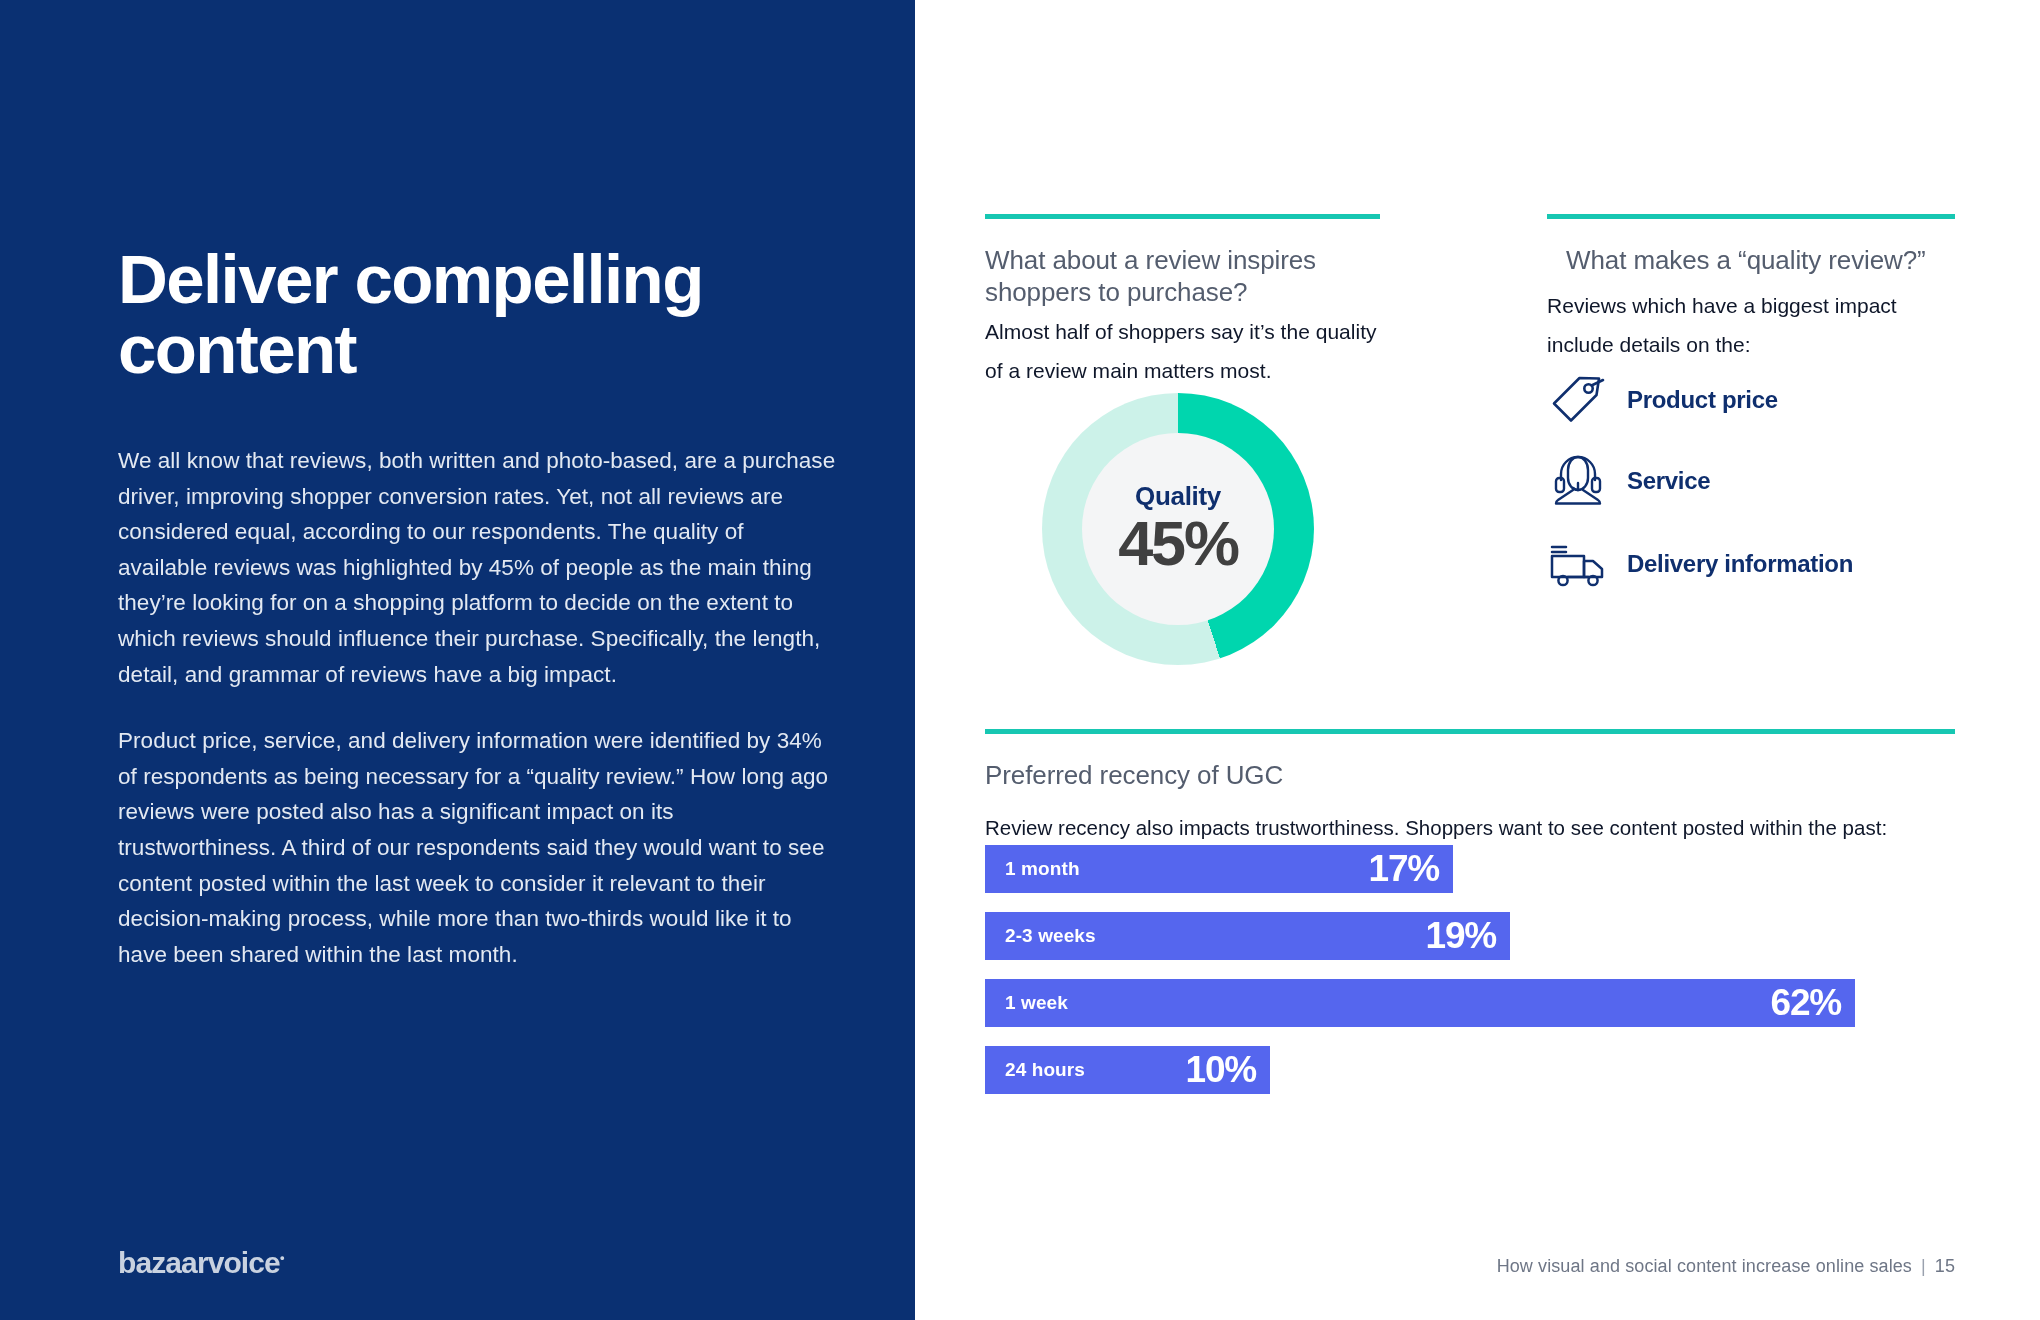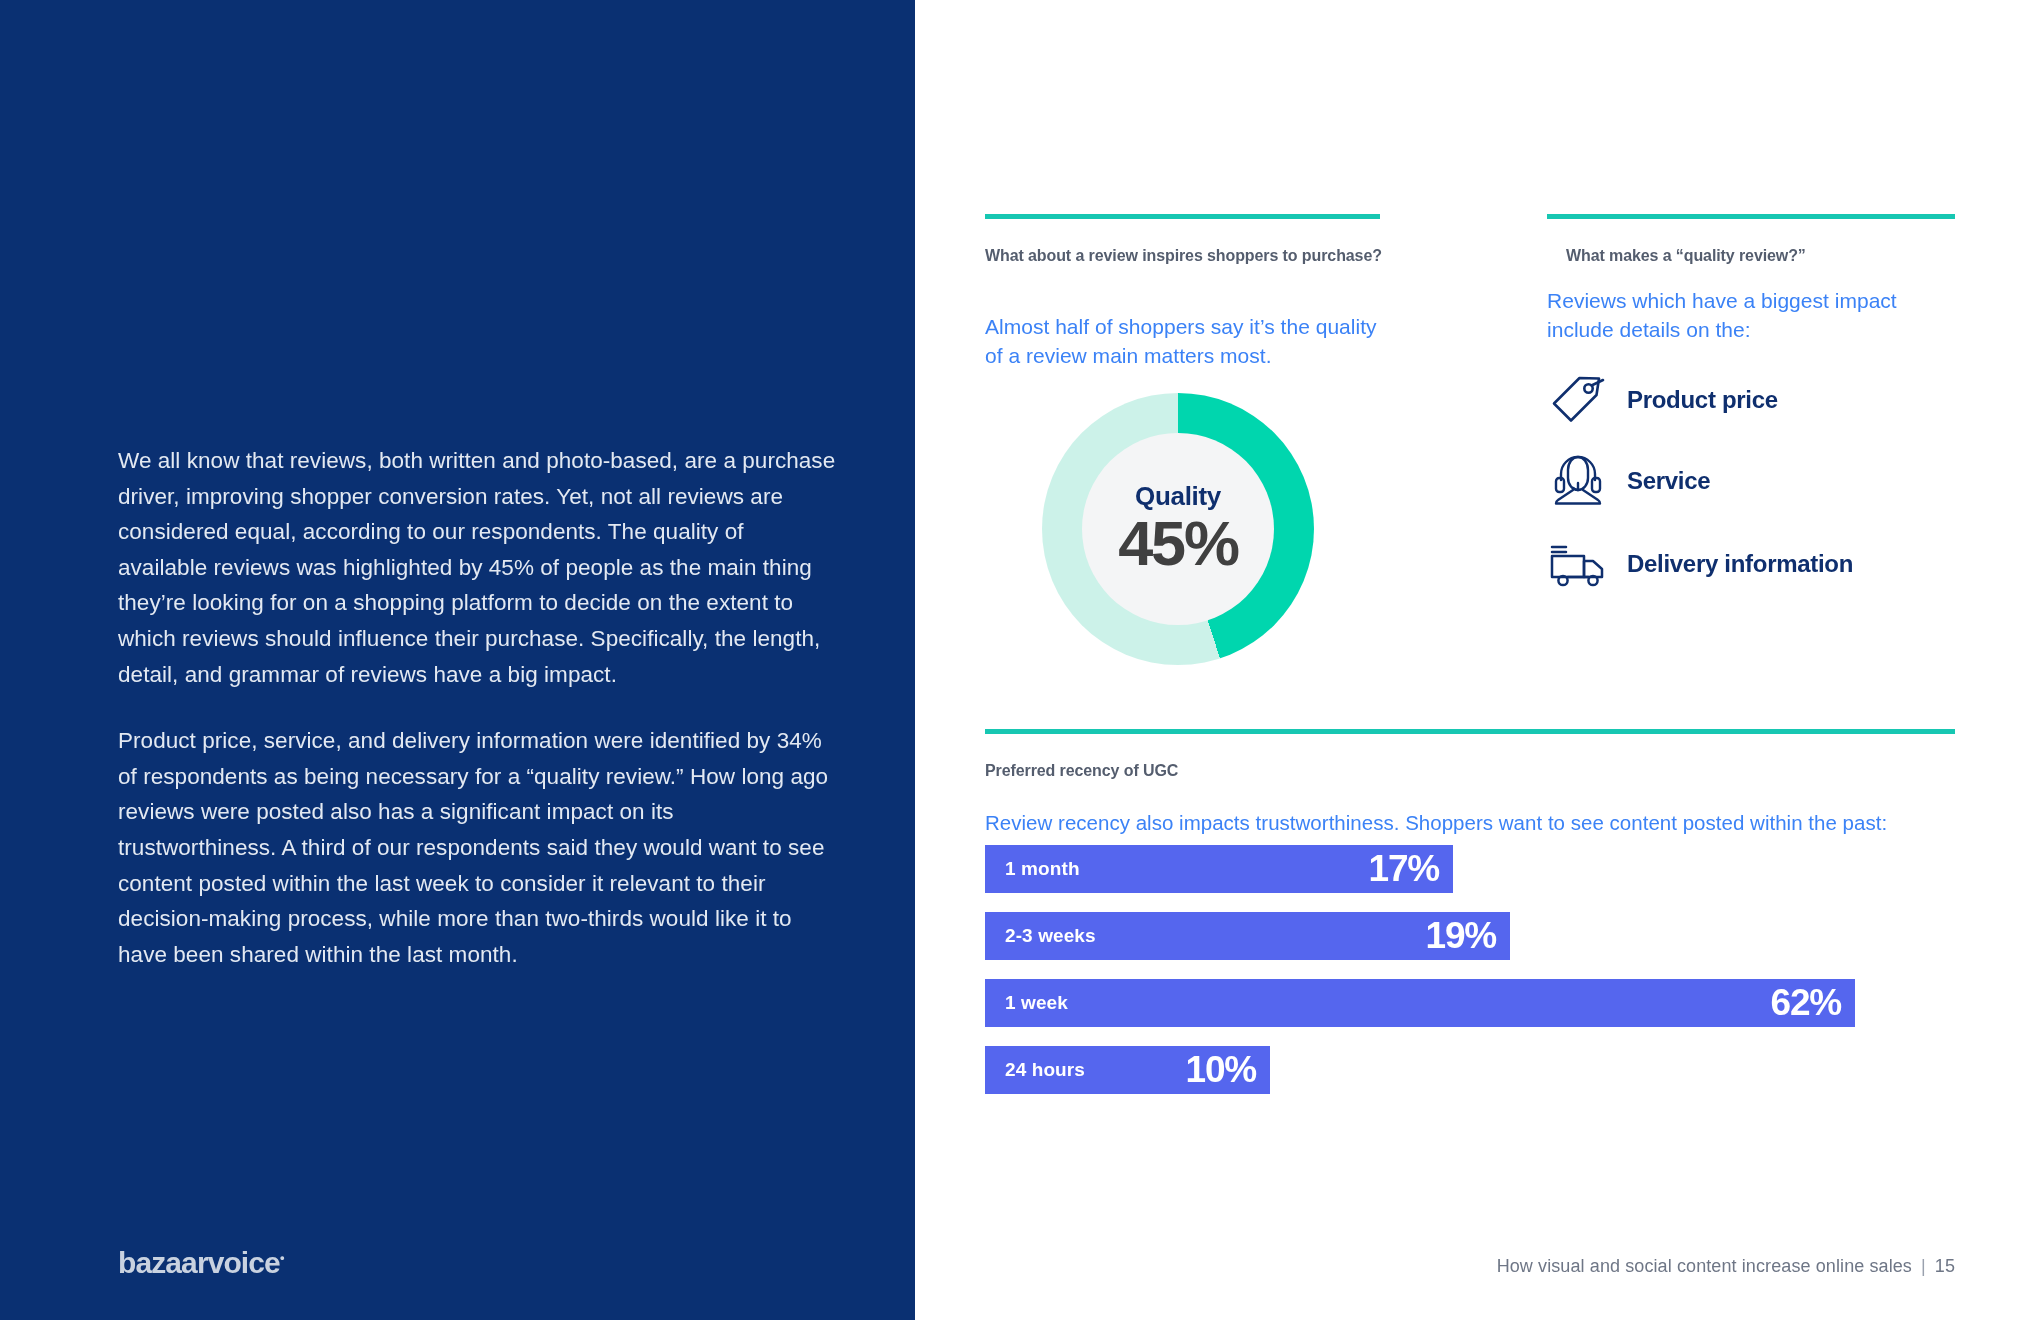--- a/index.html
+++ b/index.html
@@ -60,31 +60,31 @@
     height:5px;
     background:#17C7B2;
   }
   #rule-donut { left:985px; top:214px; width:395px; }
   #rule-quality{ left:1547px; top:214px; width:408px; }
   #rule-recency{ left:985px; top:729px; width:970px; }
 
   .card-title{
     position:absolute;
     color:#545D6E;
-    font-weight:700;
-    font-size:16px;
-    line-height:24px;
+    font-weight:400;
+    font-size:26px;
+    line-height:32px;
     letter-spacing:-0.1px;
   }
   .card-sub{
     position:absolute;
-    color:#3b82f6;
+    color:#0f172a;
     font-weight:400;
     font-size:21px;
-    line-height:29px;
+    line-height:39px;
     letter-spacing:0.02px;
   }
 
   #donut-title { left:985px; top:244px; width:400px; }
   #donut-sub   { left:985px; top:312px; width:400px; }
 
   #quality-title{ left:1566px; top:244px; width:420px; }
   #quality-sub  { left:1547px; top:286px; width:380px; }
 
   #recency-title{ left:985px; top:759px; width:600px; }
@@ -198,20 +198,21 @@
     letter-spacing:0.1px;
     white-space:nowrap;
   }
   #footer-note .sep{ margin:0 9px; color:#9AA1AE; }
 </style>
 </head>
 <body>
 
 <div id="left-panel">
 
+  <h1 id="page-title">Deliver compelling content</h1>
 
   <div id="body-copy">
     <p>We all know that reviews, both written and photo-based, are a purchase driver, improving shopper conversion rates. Yet, not all reviews are considered equal, according to our respondents. The quality of available reviews was highlighted by 45% of people as the main thing they’re looking for on a shopping platform to decide on the extent to which reviews should influence their purchase. Specifically, the length, detail, and grammar of reviews have a big impact.</p>
     <p>Product price, service, and delivery information were identified by 34% of respondents as being necessary for a “quality review.” How long ago reviews were posted also has a significant impact on its trustworthiness. A third of our respondents said they would want to see content posted within the last week to consider it relevant to their decision-making process, while more than two-thirds would like it to have been shared within the last month.</p>
   </div>
 
   <div id="brand-logo"><span>bazaarvoice</span><span class="tm">•</span></div>
 
 </div>
 

